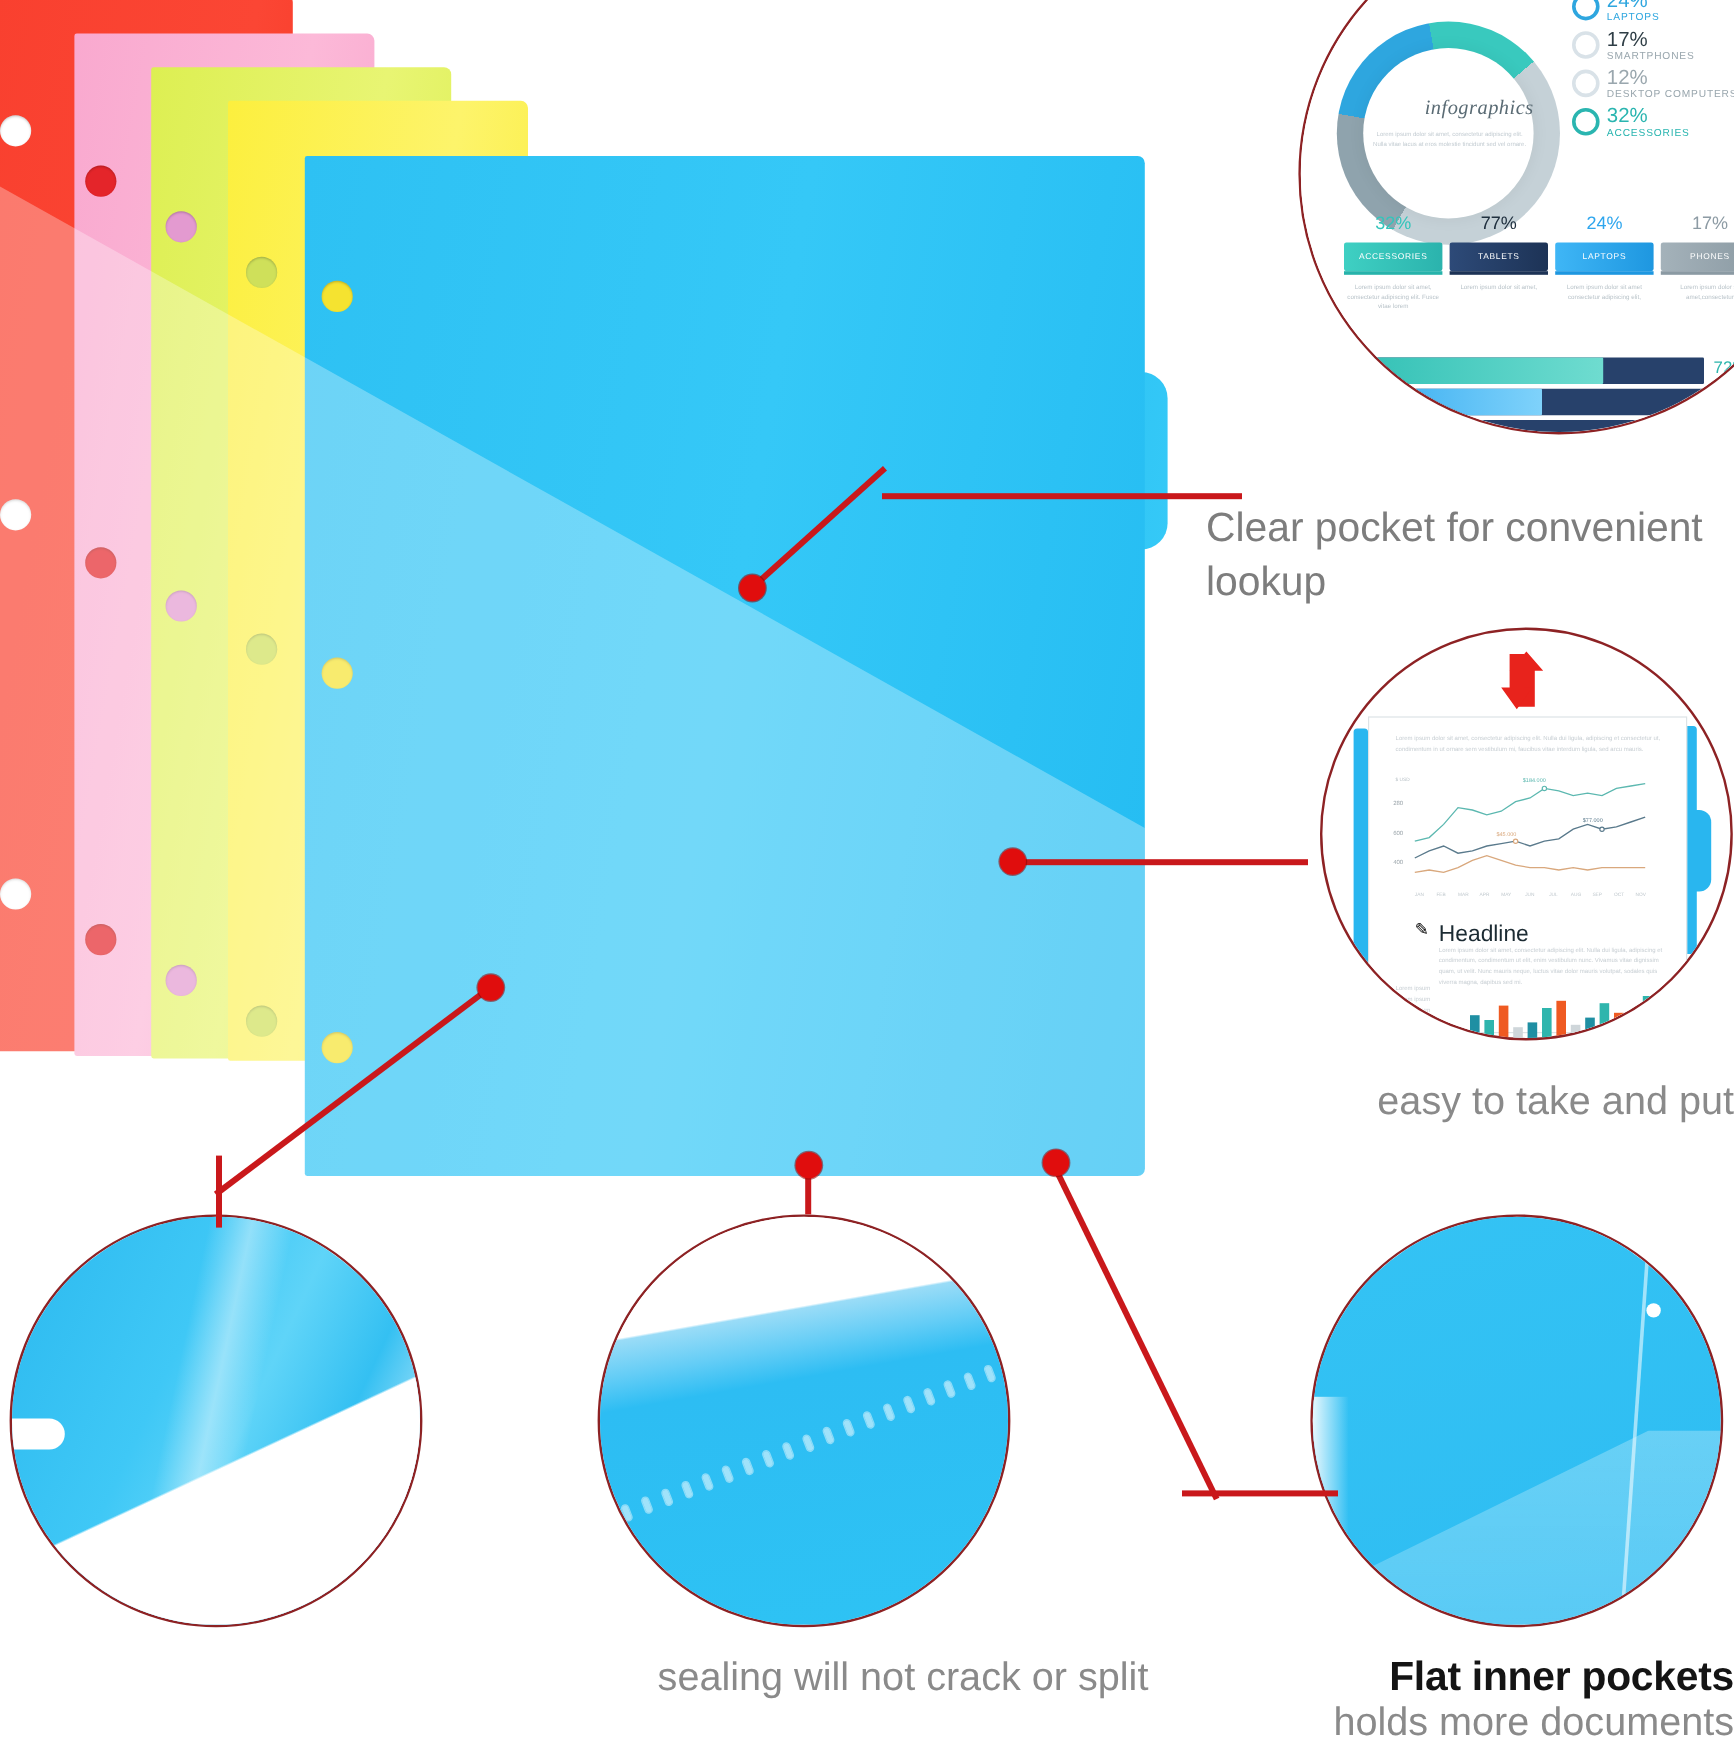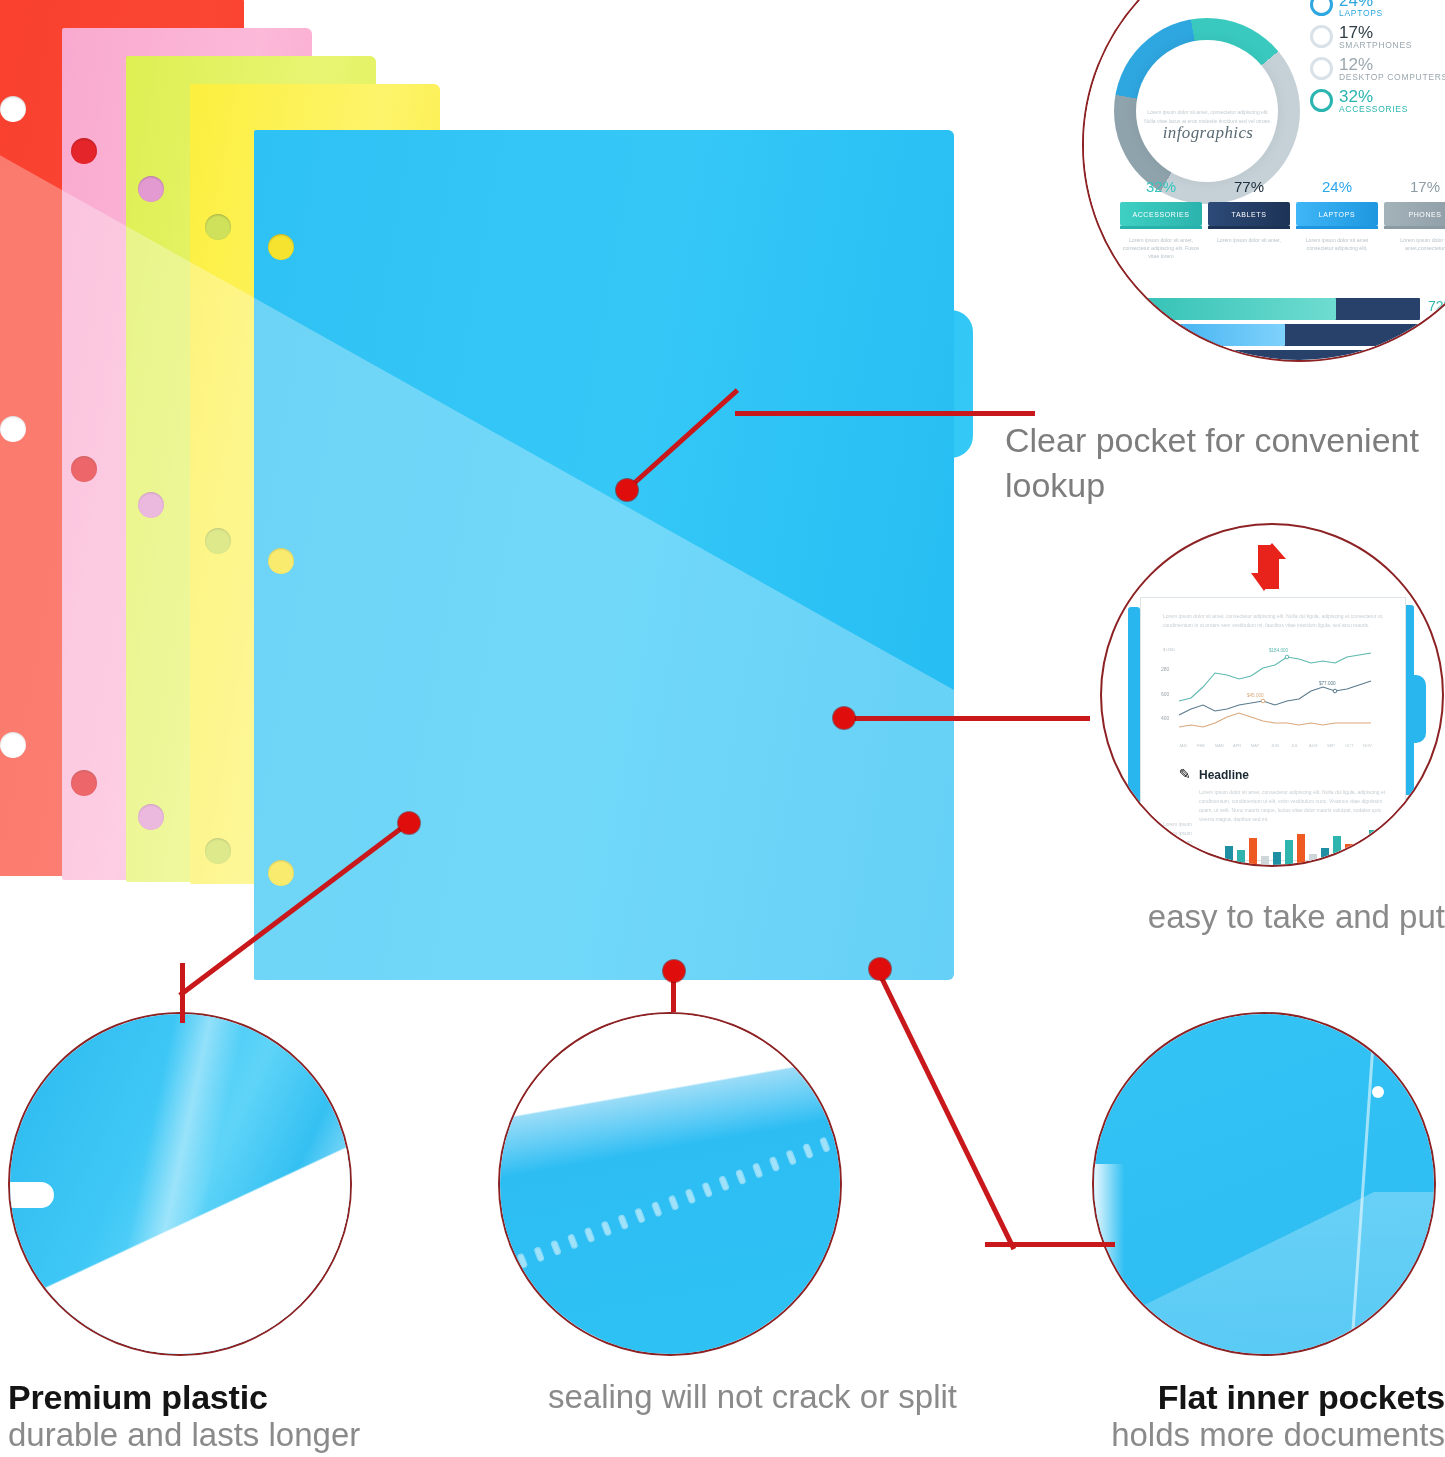--- a/index.html
+++ b/index.html
@@ -52,21 +52,21 @@
   .hbar{position:absolute;height:22px;border-radius:1px;}
   .hbarnum{position:absolute;font-size:14px;}
   .donut{position:absolute;border-radius:50%;}
   .infohdr{position:absolute;font-family:"Liberation Serif","DejaVu Serif",serif;
            font-style:italic;font-size:17px;color:#5a6b74;letter-spacing:.4px;}
   .infolorem{position:absolute;font-size:5px;color:#c2cbd1;line-height:1.7;text-align:center;}
 
   
   .docsheet{position:absolute;background:#fff;border:1px solid #dde3e6;}
   .doclorem{position:absolute;font-size:5px;color:#c7ced3;line-height:1.8;}
-  .headline{position:absolute;font-size:12px;font-weight:700;color:#1c2b33;text-align:center;}
+  .headline{position:absolute;font-size:19px;font-weight:400;color:#1c2b33;text-align:center;}
   .pencil{position:absolute;font-size:14px;}
   .arrow{position:absolute;}
   .tabstrip{position:absolute;background:#29b6ef;border-radius:3px;}
 
   
   .seam{position:absolute;}
   .seam i{position:absolute;width:5px;height:13px;border-radius:2.5px;
           background:rgba(255,255,255,.55);box-shadow:0 0 0 1px rgba(255,255,255,.45);}
 </style>
 </head>
@@ -120,21 +120,21 @@
     <div>Clear pocket for convenient lookup</div>
   </div>
 
   <div class="bubble" style="left:1082px;top:-72px;width:430px;height:430px;">
     <div class="ig">
 
       <div class="donut" style="left:30px;top:88px;width:186px;height:186px;
                   background:conic-gradient(from 210deg,#8fa3ad 0deg 70deg,#2ea6df 70deg 140deg,#39c9be 140deg 200deg,#c5d1d7 200deg 360deg);"></div>
       <div class="donut" style="left:52px;top:110px;width:142px;height:142px;background:#fff;box-shadow:0 0 14px rgba(0,0,0,.06);"></div>
 
-      <div class="infohdr" style="left:54px;top:150px;width:140px;text-align:center;margin-top:43px;">infographics</div>
+      <div class="infohdr" style="left:54px;top:150px;width:140px;text-align:right;">infographics</div>
       <div class="infolorem" style="left:60px;top:178px;width:128px;">Lorem ipsum dolor sit amet, consectetur adipiscing elit. Nulla vitae lacus at eros molestie tincidunt sed vel ornare.</div>
 
       <div class="legrow" style="left:226px;top:62px;">
         <span class="legring" style="border-color:#2ea6df;"></span>
         <span class="legtxt">
           <span class="p" style="color:#2ea6df;">24%</span>
           <span class="n" style="display:block;color:#2ea6df;">LAPTOPS</span>
         </span>
       </div>
       <div class="legrow" style="left:226px;top:94px;">
@@ -288,24 +288,20 @@
     <div style="position:absolute;inset:0;
                 background:linear-gradient(115deg,#2cb9ef 0%,#3fc8f6 38%,#5fd4f8 55%,#34c0f2 72%,#eaf8fe 95%);"></div>
     <div style="position:absolute;left:0;top:0;width:340px;height:340px;
                 background:linear-gradient(155deg,rgba(255,255,255,0) 58%,#ffffff 58.4%);"></div>
     <div style="position:absolute;left:-6px;top:168px;width:50px;height:26px;
                 background:#fff;border-radius:0 14px 14px 0;"></div>
     <div style="position:absolute;left:130px;top:-10px;width:70px;height:360px;
                 background:linear-gradient(90deg,rgba(255,255,255,.0),rgba(255,255,255,.42),rgba(255,255,255,.0));
                 transform:rotate(12deg);"></div>
   </div>
-  <div class="cap" style="left:8px;top:1378px;width:430px;">
-    <div class="t1">Premium plastic</div>
-    <div class="t2">durable and lasts longer</div>
-  </div>
 
   <div class="cdot" style="left:663px;top:960px;"></div>
   <div class="lead v" style="left:671px;top:970px;height:42px;"></div>
   <div class="bubble" style="left:498px;top:1012px;width:340px;height:340px;background:#fff;">
     <div style="position:absolute;inset:0;
                 background:linear-gradient(170deg,#ffffff 0%,#ffffff 26%,#9adcf7 26.5%,#64cdf6 34%,#2dbdf3 41%,#2ec3f4 100%);"></div>
     <div class="seam" style="left:-30px;top:180px;width:420px;height:20px;transform:rotate(-21deg);">
       <i style="left:22px;"></i>
         <i style="left:40px;"></i>
         <i style="left:58px;"></i>

